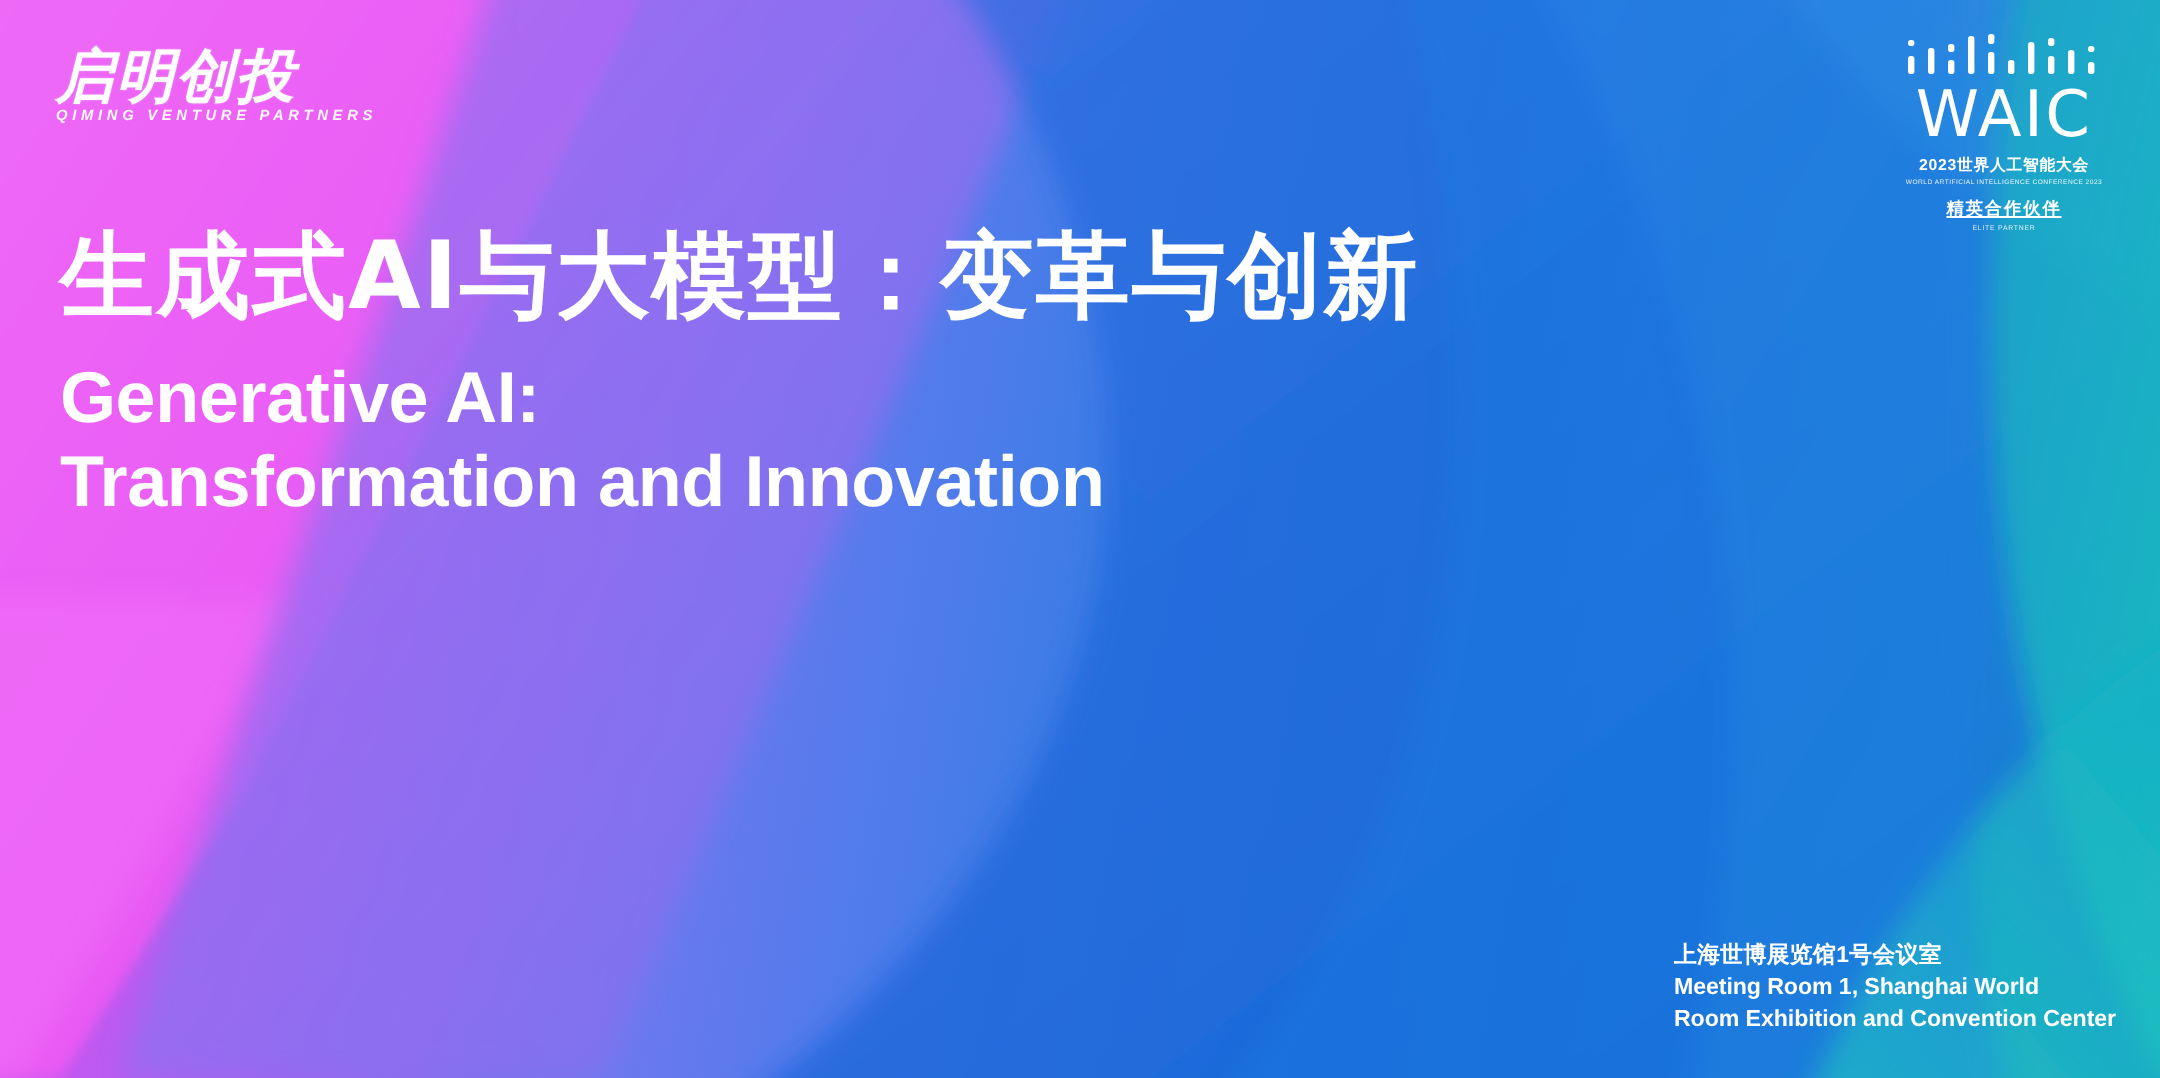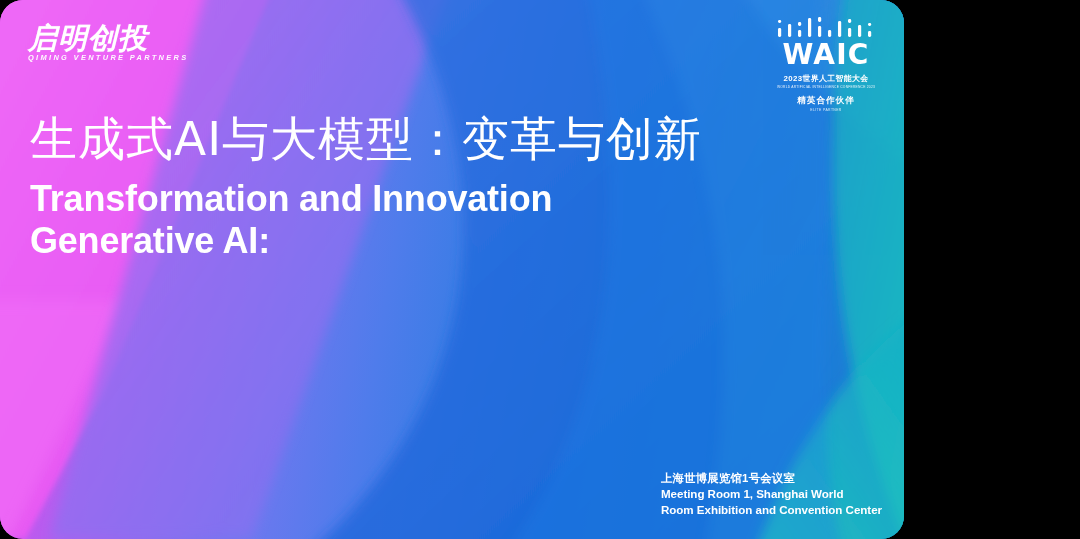--- a/index.html
+++ b/index.html
@@ -2,26 +2,25 @@
 <html><head>
 <meta charset="utf-8">
 <style>
   html, body {
     margin: 0;
     padding: 0;
     background: #000;
   }
   #poster {
     position: relative;
-    width: 904px;
+    width: 1080px;
     height: 539px;
     overflow: hidden;
     font-family: "Liberation Sans", "DejaVu Sans", sans-serif;
     color: #ffffff;
-    border-radius: 23px;
   }
 
   
   .bg-layer {
     position: absolute;
     inset: 0;
     width: 100%;
     height: 100%;
   }
   .bg-base {
@@ -76,22 +75,22 @@
     top: 14px;
     width: 112px;
     text-align: center;
   }
   .waic-marks {
     height: 26px;
     margin-bottom: 1px;
   }
   .waic-marks svg { display:block; margin: 0 auto; }
   .waic-word {
-    font-size: 28px;
-    font-weight: 700;
+    font-size: 32px;
+    font-weight: 400;
     letter-spacing: 1.2px;
     line-height: 1;
     font-family: "DejaVu Sans", sans-serif;
   }
   .waic-cn {
     margin-top: 4px;
     font-size: 8.2px;
     letter-spacing: .4px;
     font-weight: bold;
     white-space: nowrap;
@@ -104,39 +103,40 @@
     opacity: .9;
     margin-top: 1px;
     transform: scale(.92);
   }
   .waic-role {
     margin-top: 6px;
     font-size: 8.6px;
     letter-spacing: 1px;
     font-weight: bold;
     white-space: nowrap;
+    text-decoration: underline;
   }
   .waic-role-en {
     font-size: 3.4px;
     letter-spacing: .4px;
     opacity: .85;
     margin-top: 1px;
     white-space: nowrap;
   }
 
   
   .headline {
     position: absolute;
     left: 30px;
     top: 112px;
     width: 840px;
   }
   .title-cn {
     font-size: 47px;
-    font-weight: normal;
+    font-weight: bold;
     letter-spacing: 1px;
     line-height: 1.16;
     font-family: "DejaVu Sans", sans-serif;
     white-space: nowrap;
   }
   .title-en {
     margin-top: 11px;
     font-size: 36px;
     font-weight: bold;
     line-height: 1.17;
@@ -265,22 +265,22 @@
     <div class="waic-word">WAIC</div>
     <div class="waic-cn">2023世界人工智能大会</div>
     <div class="waic-en">WORLD ARTIFICIAL INTELLIGENCE CONFERENCE 2023</div>
     <div class="waic-role">精英合作伙伴</div>
     <div class="waic-role-en">ELITE PARTNER</div>
   </div>
 
   <div class="headline">
     <div class="title-cn">生成式AI与大模型：变革与创新</div>
     <div class="title-en">
+      <span class="title-en-line">Generative AI:</span>
       <span class="title-en-line">Transformation and Innovation</span>
-      <span class="title-en-line">Generative AI:</span>
     </div>
   </div>
 
 
   <div class="venue">
     <div class="venue-cn">上海世博展览馆1号会议室</div>
     <span class="venue-en-line">Meeting Room 1, Shanghai World</span>
     <span class="venue-en-line">Room Exhibition and Convention Center</span>
   </div>
 

